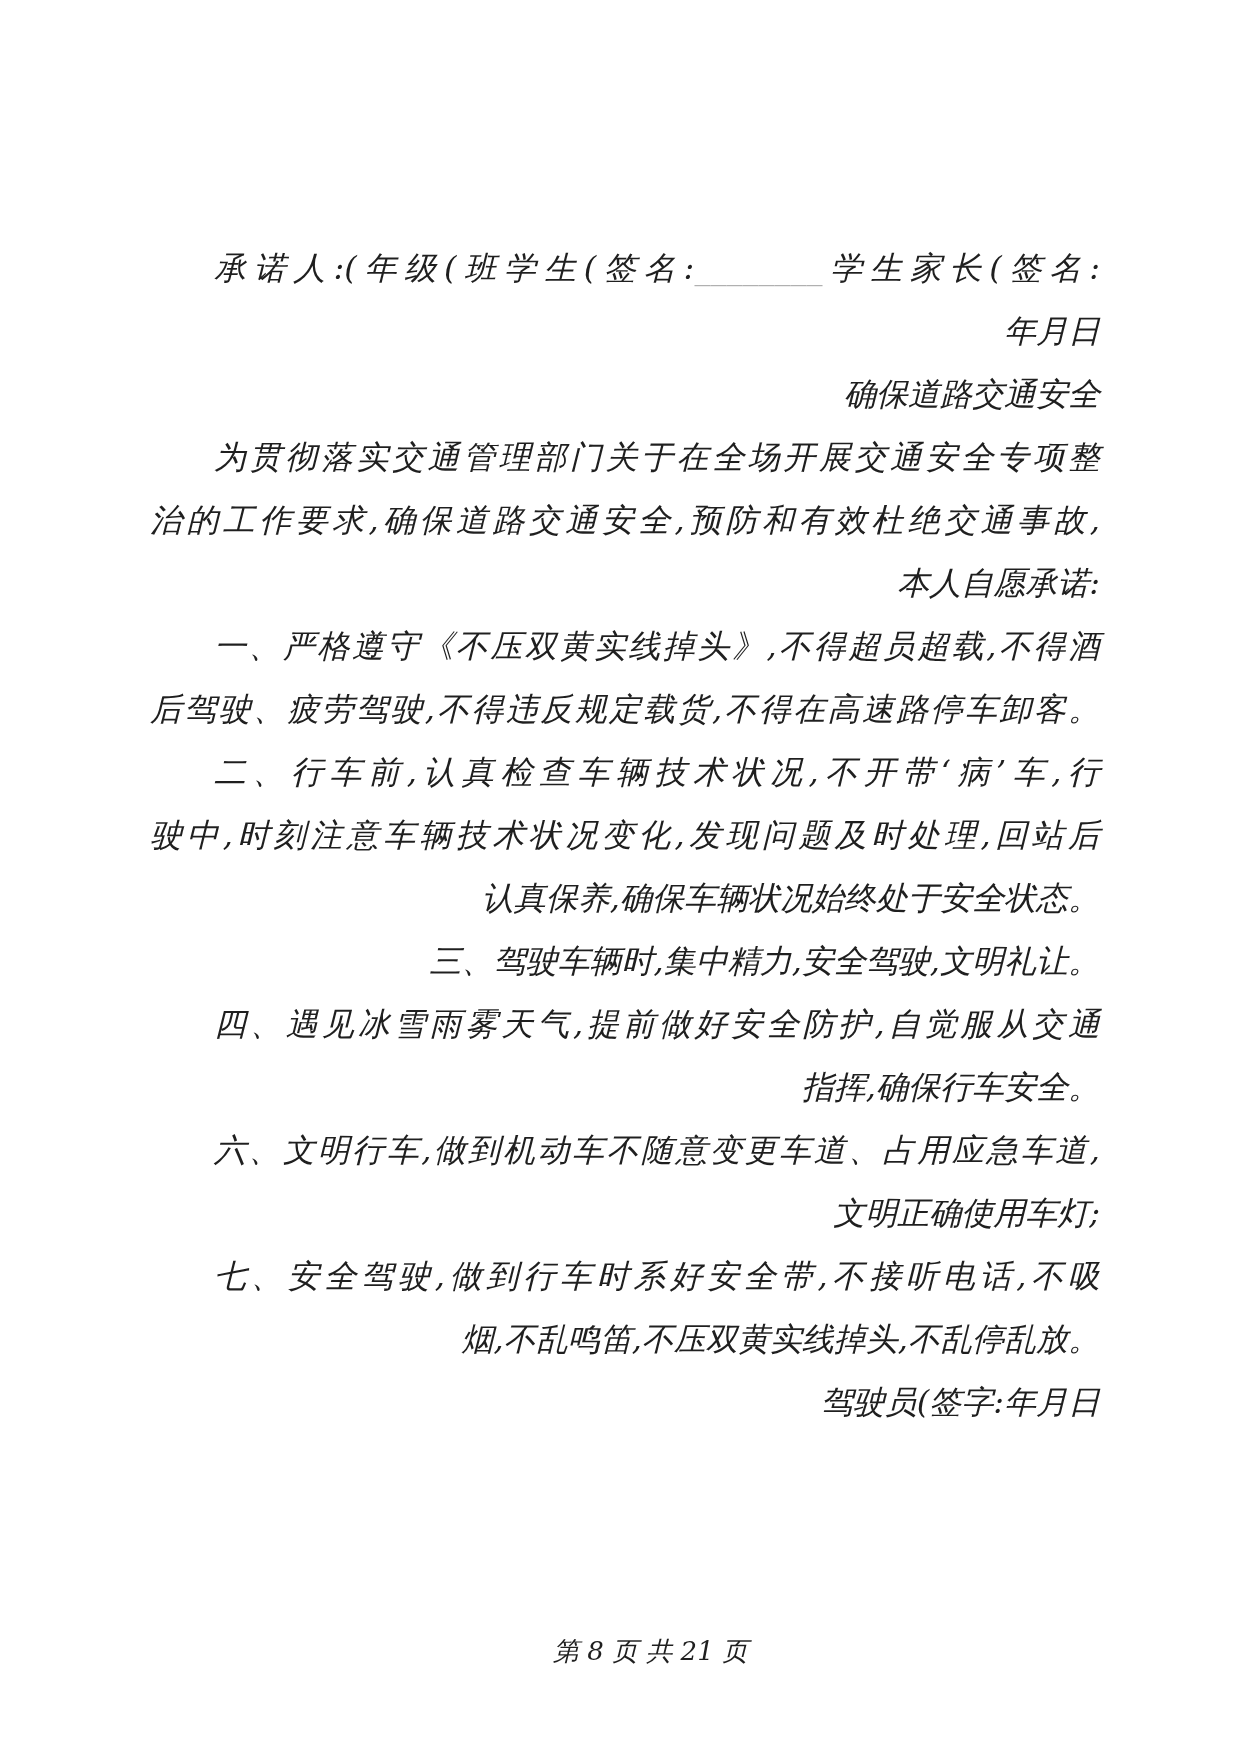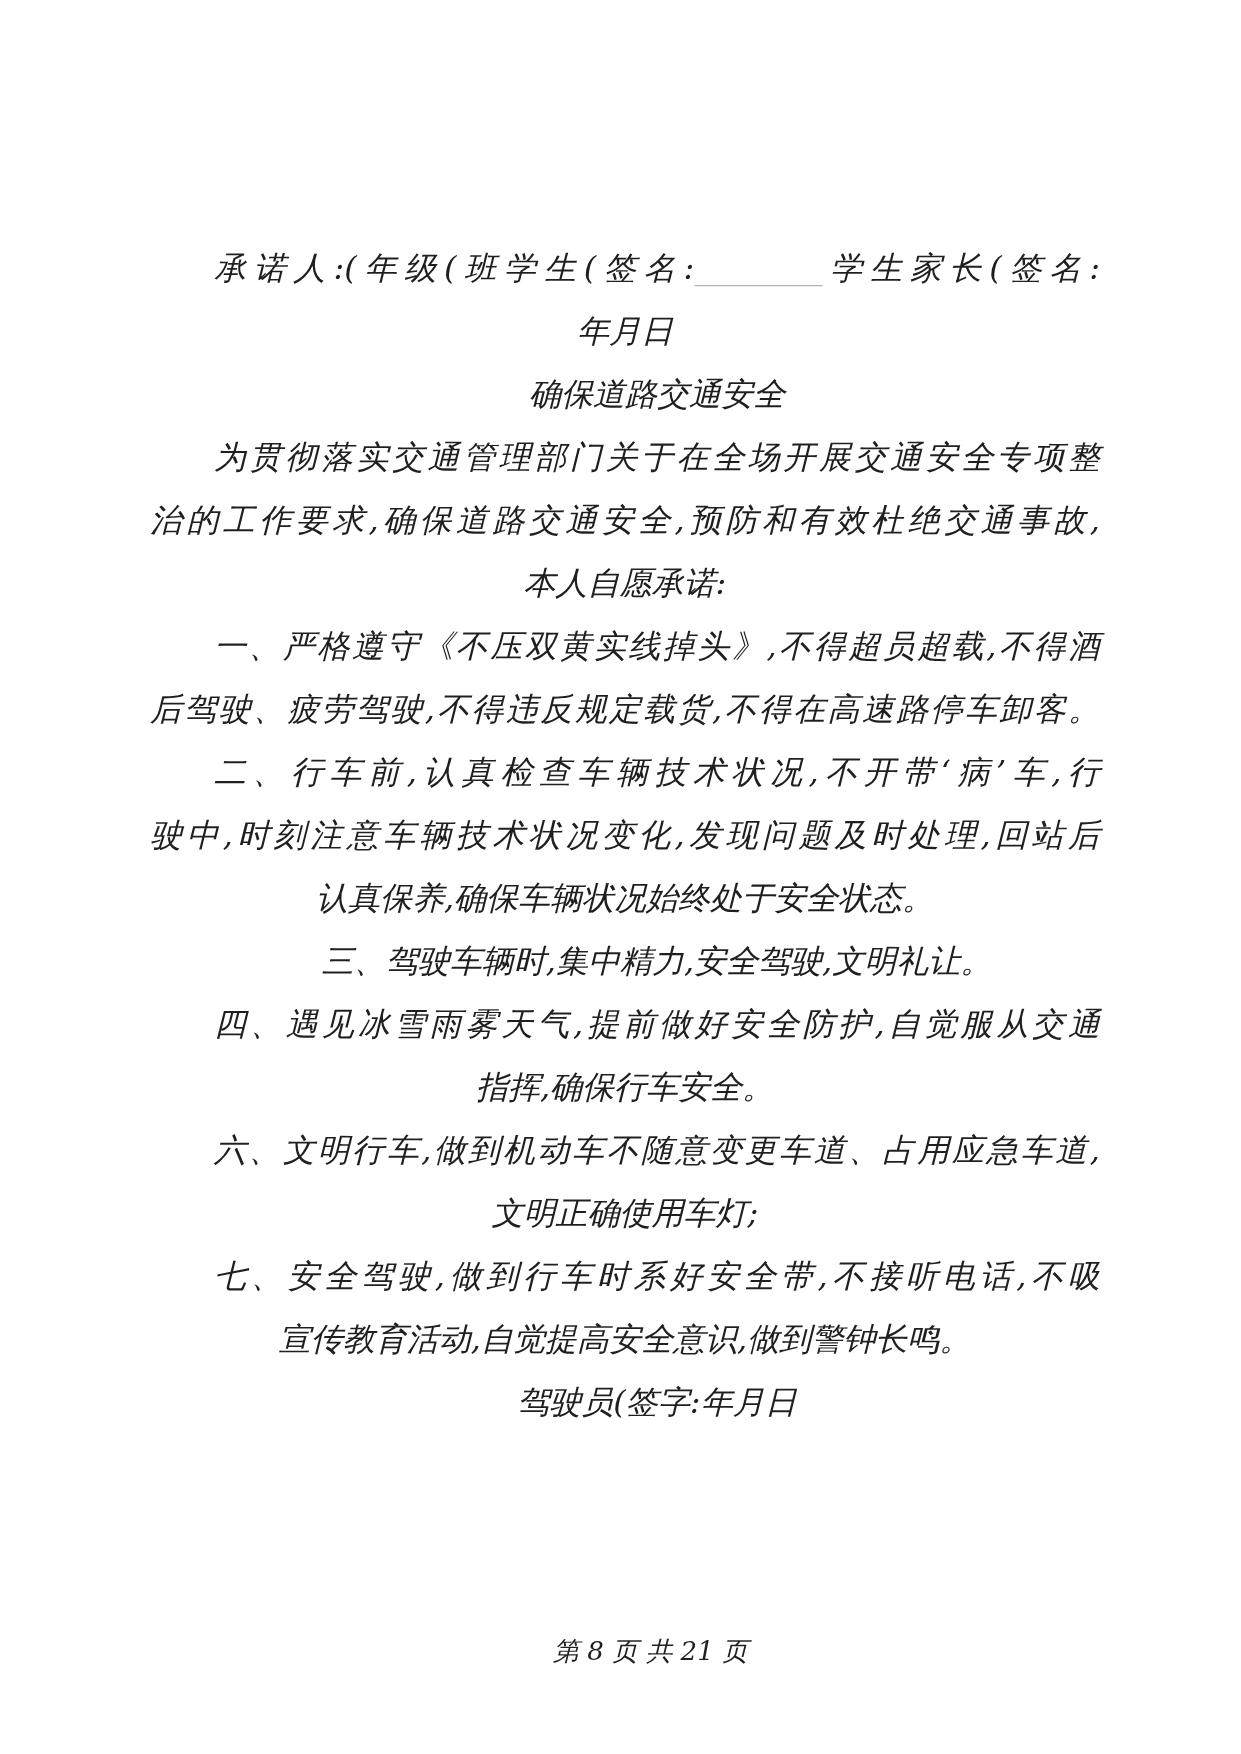--- a/index.html
+++ b/index.html
@@ -22,21 +22,21 @@
     position: absolute;
     left: 150px;
     top: 225px;
     width: 950px;
     font-size: 32px;
     font-weight: 400;
   }
   .line {
     height: 63px;
     line-height: 63px;
-    text-align: center;
+    text-align: right;
     white-space: normal;
   }
   .line.indent {
     text-indent: 2em;
   }
   .line.justify {
     text-align: justify;
     text-align-last: justify;
   }
   .blank {
@@ -67,17 +67,17 @@
       <div class="line justify">后驾驶、疲劳驾驶,不得违反规定载货,不得在高速路停车卸客。</div>
       <div class="line indent justify">二、行车前,认真检查车辆技术状况,不开带‘病’车,行</div>
       <div class="line justify">驶中,时刻注意车辆技术状况变化,发现问题及时处理,回站后</div>
       <div class="line">认真保养,确保车辆状况始终处于安全状态。</div>
       <div class="line indent">三、驾驶车辆时,集中精力,安全驾驶,文明礼让。</div>
       <div class="line indent justify">四、遇见冰雪雨雾天气,提前做好安全防护,自觉服从交通</div>
       <div class="line">指挥,确保行车安全。</div>
       <div class="line indent justify">六、文明行车,做到机动车不随意变更车道、占用应急车道,</div>
       <div class="line">文明正确使用车灯;</div>
       <div class="line indent justify">七、安全驾驶,做到行车时系好安全带,不接听电话,不吸</div>
-      <div class="line">宣传教育活动,自觉提高安全意识,做到警钟长鸣。</div>
+      <div class="line">烟,不乱鸣笛,不压双黄实线掉头,不乱停乱放。</div>
       <div class="line indent">驾驶员(签字:年月日</div>
     </div>
   <div class="footer">第 8 页 共 21 页</div>
 </div>
 
 </body></html>

